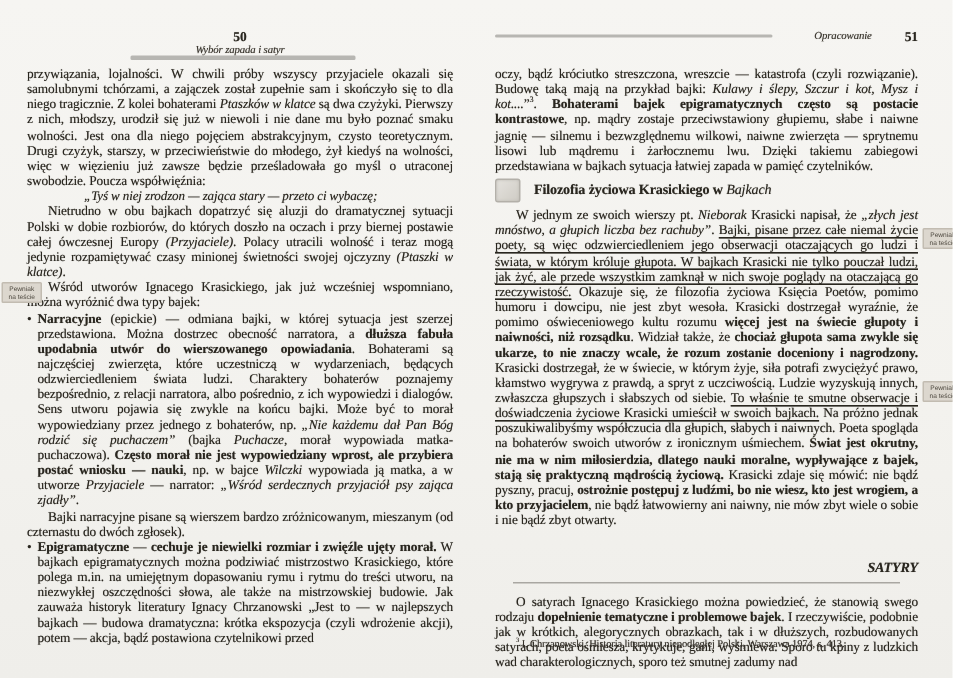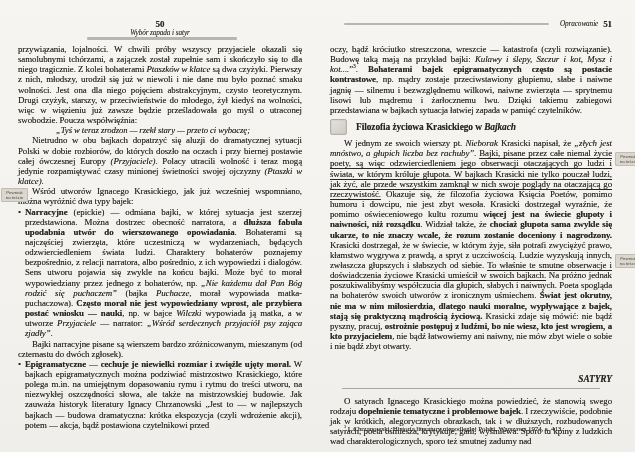--- a/index.html
+++ b/index.html
@@ -7,21 +7,21 @@
     width:635px;height:452px;position:relative;overflow:hidden;
     background:linear-gradient(180deg,#f6f5f2 0%,#f3f2ee 60%,#efeeea 100%);
     font-family:"Liberation Serif","DejaVu Serif",serif;
     color:#29261f;
   }
   .scan-text{ text-shadow:0 0 .5px rgba(41,38,31,.55); letter-spacing:-.08px; }
 
   
   .runhead{position:absolute;top:19px;display:flex;align-items:center;}
   #header-left{left:18px;width:284px;flex-direction:column;}
-  #header-right{left:330px;width:282px;justify-content:flex-end;}
+  #header-right{left:330px;width:282px;justify-content:flex-end;gap:17px;}
   .pagenum{font-weight:bold;font-size:9px;}
   .runtitle{font-style:italic;font-size:7.2px;color:#3a362e;margin:0 5px;}
   .headrule{height:2.5px;background:#b7b6b2;border-radius:1px;}
   #header-left .headrule{width:150px;margin-left:4px;}
   #header-right .headrule{width:205px;margin-right:6px;}
 
   
   .col{position:absolute;top:44px;font-size:8.9px;line-height:10.15px;text-align:justify;}
   #col-left{left:18px;width:284px;}
   #col-right{left:330px;width:282px;}
@@ -48,42 +48,42 @@
     font-family:"Liberation Sans","DejaVu Sans",sans-serif;
     font-size:4.4px;line-height:5.2px;color:#4d483f;text-align:center;padding:1px 0;
     border-radius:1px;overflow:hidden;}
   #tab-left{left:1px;top:188px;}
   #tab-right-1{left:615px;top:152px;}
   #tab-right-2{left:615px;top:254px;}
 
   
   .i{font-style:italic;}
   .b{font-weight:bold;}
-  .bi{font-weight:bold;font-style:italic;}
+  .bi{font-weight:normal;font-style:italic;}
   .u{text-decoration:underline;text-underline-offset:1.5px;text-decoration-thickness:.5px;}
   .sup{vertical-align:super;font-size:.62em;line-height:0;}
 </style>
 </head>
 <body>
 
 <div class="runhead scan-text" id="header-left">
   <span class="pagenum">50</span>
   <span class="runtitle">Wybór zapada i satyr</span>
   <div class="headrule"></div>
 </div>
 
 <div class="runhead scan-text" id="header-right">
   <div class="headrule"></div>
   <span class="runtitle">Opracowanie</span>
   <span class="pagenum">51</span>
 </div>
 
 <div class="col scan-text" id="col-left">
   <div><span>przywiązania, lojalności. W chwili próby wszyscy przyjaciele okazali się samolubnymi tchórzami, a zajączek został zupełnie sam i skończyło się to dla niego tragicznie. Z kolei bohaterami </span><span class="i">Ptaszków w klatce</span><span> są dwa czyżyki. Pierwszy z nich, młodszy, urodził się już w niewoli i nie dane mu było poznać smaku wolności. Jest ona dla niego pojęciem abstrakcyjnym, czysto teoretycznym. Drugi czyżyk, starszy, w przeciwieństwie do młodego, żył kiedyś na wolności, więc w więzieniu już zawsze będzie prześladowała go myśl o utraconej swobodzie. Poucza współwięźnia:</span></div>
-  <div class="quote"><span class="i">„Tyś w teraz zrodzon — rzekł stary — przeto ci wybaczę;</span></div>
+  <div class="quote"><span class="i">„Tyś w niej zrodzon — zająca stary — przeto ci wybaczę;</span></div>
   <div class="ind"><span>Nietrudno w obu bajkach dopatrzyć się aluzji do dramatycznej sytuacji Polski w dobie rozbiorów, do których doszło na oczach i przy biernej postawie całej ówczesnej Europy </span><span class="i">(Przyjaciele)</span><span>. Polacy utracili wolność i teraz mogą jedynie rozpamiętywać czasy minionej świetności swojej ojczyzny </span><span class="i">(Ptaszki w klatce)</span><span>.</span></div>
   <div class="ind"><span>Wśród utworów Ignacego Krasickiego, jak już wcześniej wspomniano, można wyróżnić dwa typy bajek:</span></div>
   <div class="bullet">
     <span class="marker">•</span>
     <span><span class="b">Narracyjne</span><span> (epickie) — odmiana bajki, w której sytuacja jest szerzej przedstawiona. Można dostrzec obecność narratora, a </span><span class="b">dłuższa fabuła upodabnia utwór do wierszowanego opowiadania</span><span>. Bohaterami są najczęściej zwierzęta, które uczestniczą w wydarzeniach, będących odzwierciedleniem świata ludzi. Charaktery bohaterów poznajemy bezpośrednio, z relacji narratora, albo pośrednio, z ich wypowiedzi i dialogów. Sens utworu pojawia się zwykle na końcu bajki. Może być to morał wypowiedziany przez jednego z bohaterów, np. </span><span class="i">„Nie każdemu dał Pan Bóg rodzić się puchaczem”</span><span> (bajka </span><span class="i">Puchacze</span><span>, morał wypowiada matka-puchaczowa). </span><span class="b">Często morał nie jest wypowiedziany wprost, ale przybiera postać wniosku — nauki</span><span>, np. w bajce </span><span class="i">Wilczki</span><span> wypowiada ją matka, a w utworze </span><span class="i">Przyjaciele</span><span> — narrator: </span><span class="i">„Wśród serdecznych przyjaciół psy zająca zjadły”</span><span>.</span></span>
   </div>
   <div class="ind"><span>Bajki narracyjne pisane są wierszem bardzo zróżnicowanym, mieszanym (od czternastu do dwóch zgłosek).</span></div>
   <div class="bullet">
     <span class="marker">•</span>
     <span><span class="b">Epigramatyczne</span><span> — </span><span class="b">cechuje je niewielki rozmiar i zwięźle ujęty morał.</span><span> W bajkach epigramatycznych można podziwiać mistrzostwo Krasickiego, które polega m.in. na umiejętnym dopasowaniu rymu i rytmu do treści utworu, na niezwykłej oszczędności słowa, ale także na mistrzowskiej budowie. Jak zauważa historyk literatury Ignacy Chrzanowski „Jest to — w najlepszych bajkach — budowa dramatyczna: krótka ekspozycja (czyli wdrożenie akcji), potem — akcja, bądź postawiona czytelnikowi przed</span></span>

